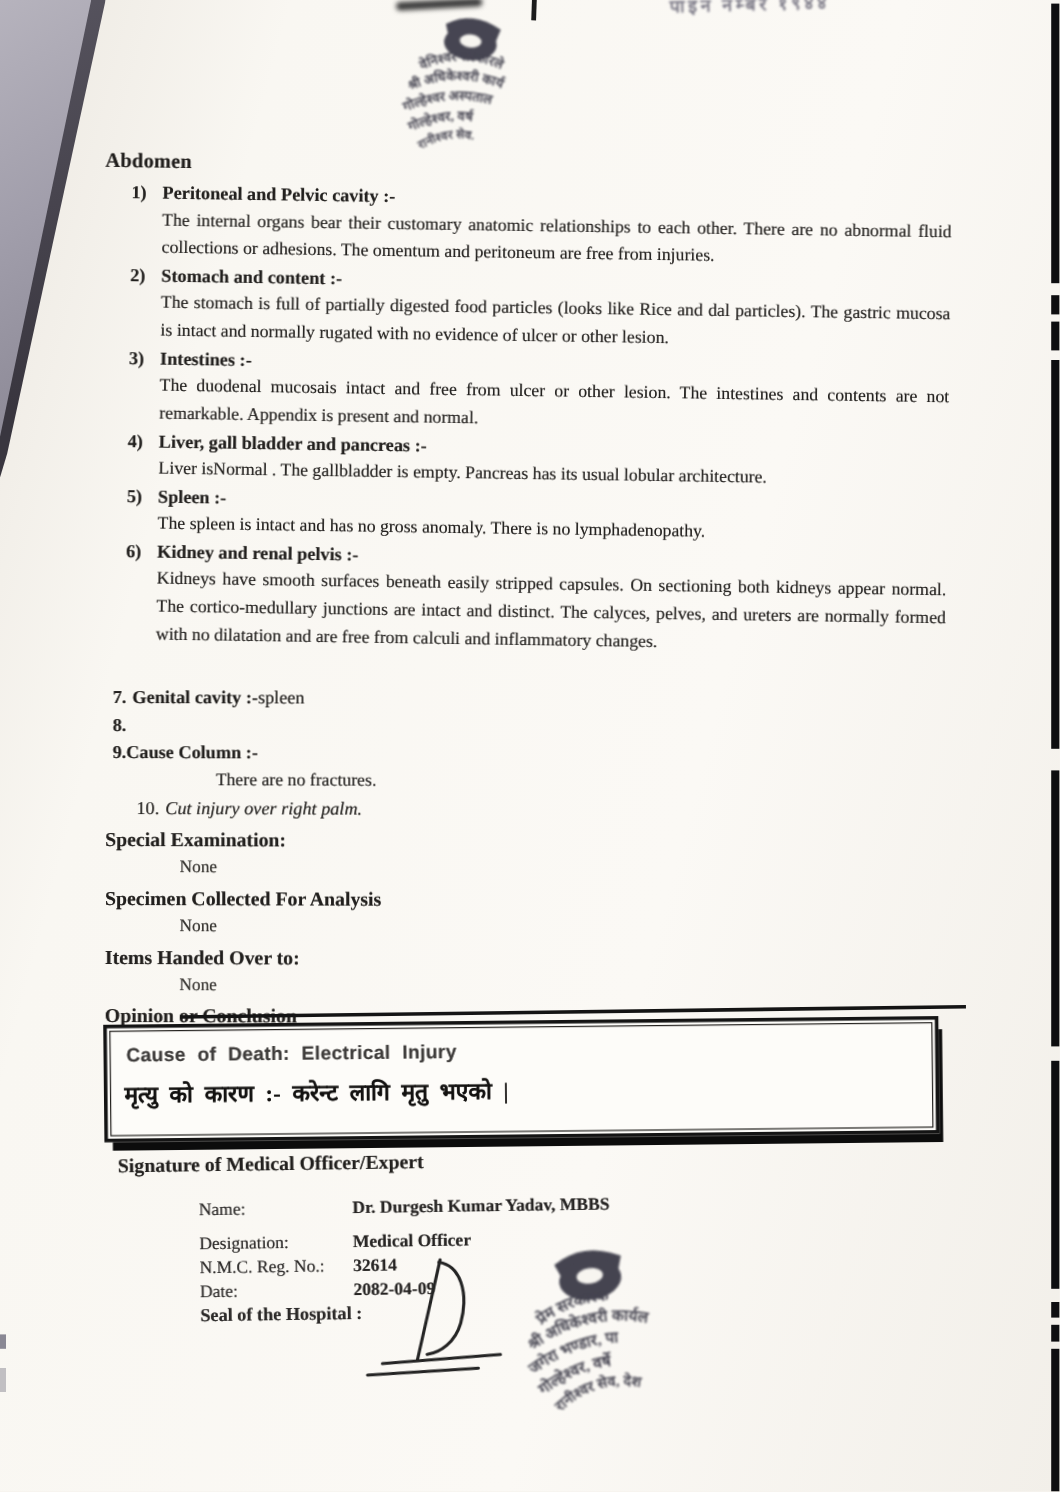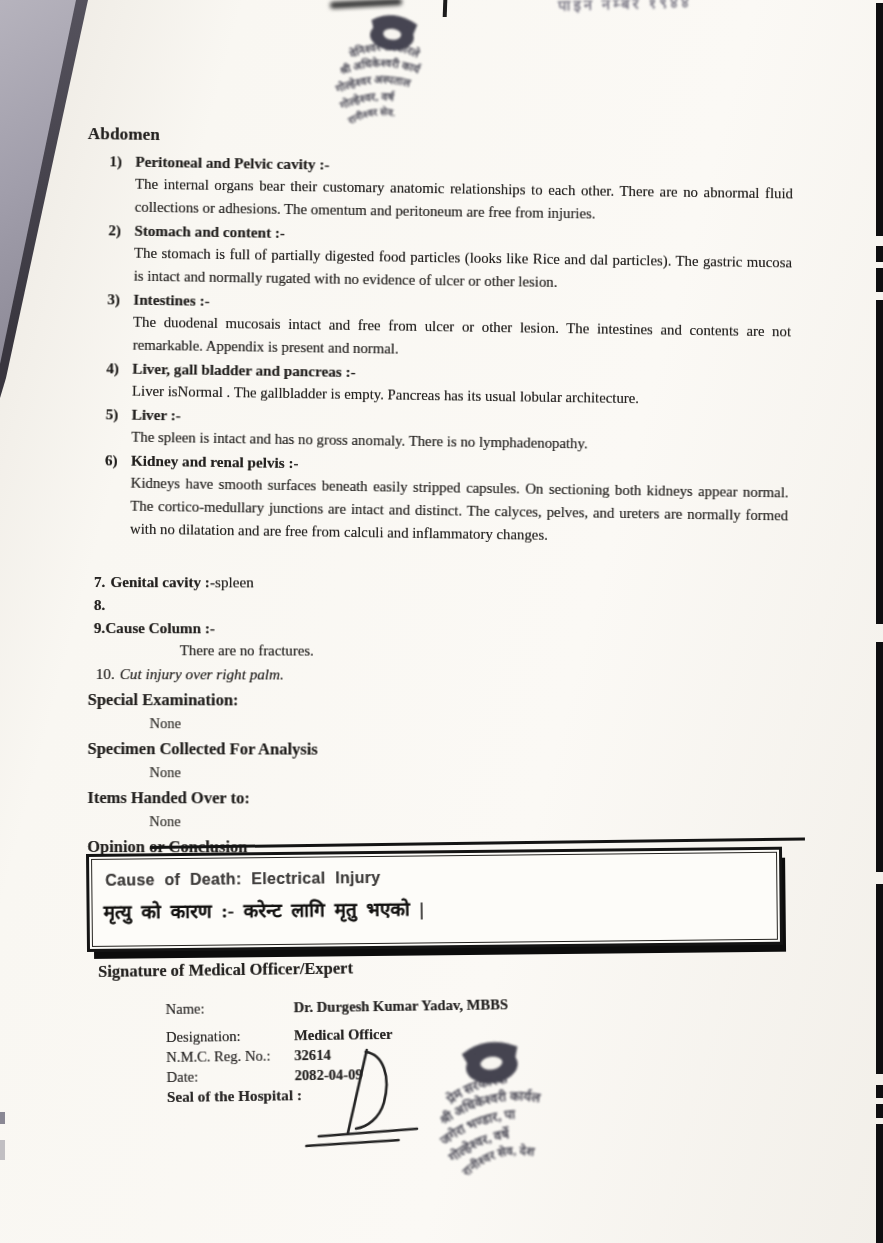--- a/index.html
+++ b/index.html
@@ -31,21 +31,21 @@
   .sec-h{font-size:16.5px;font-weight:bold;margin-top:3px;line-height:24px;}
   .none{font-size:14.5px;margin-left:62px;line-height:22px;color:#35332f;}
   .item .head{display:flex;font-weight:bold;font-size:15.2px;line-height:23px;}
   .item .num{margin-left:22px;width:26px;flex:none;}
   .item .ttl{white-space:pre;}
   .item .inl{font-weight:normal;white-space:pre;}
   .item .body{margin:0 0 0 48px;font-size:14.8px;line-height:23px;text-align:justify;font-weight:normal;}
   .vb .num{margin-left:6px;width:auto;margin-right:5px;}
   .it9 .num{margin-right:0;}
   .it9 .body{margin-left:92px;text-align:left;}
-  .it10 .num{margin-left:8px;font-weight:normal;}
+  .it10 .num{margin-left:26px;font-weight:normal;}
   .it10 .inl{font-weight:normal;font-style:italic;}
   
   .op-line{position:absolute;left:150px;top:846px;width:655px;height:2.5px;background:#141414;
         transform:rotate(-.75deg);transform-origin:0 0;}
   .cbox{position:absolute;left:86px;top:854px;width:690px;height:92px;border:3px solid #141414;
         background:#fdfcf9;box-shadow:5px 9px 0 -2px #0c0c0c;transform:rotate(-.6deg);transform-origin:0 0;}
   .cbox:after{content:"";position:absolute;inset:2px;border:1.6px solid #24221f;pointer-events:none;}
   .c-en{margin:15px 0 0 16px;font-family:"Liberation Sans",sans-serif;font-weight:bold;
         font-size:16px;color:#3f3d3c;word-spacing:5px;letter-spacing:.3px;}
   .c-np{margin:9px 0 0 14px;font-size:19px;font-weight:bold;color:#121110;word-spacing:5px;}
@@ -145,21 +145,21 @@
       <div class="head">
           <span class="num">4)</span>
           <span class="ttl">Liver, gall bladder and pancreas :-</span>
           <span class="inl"></span>
         </div>
       <div class="body">Liver isNormal . The gallbladder is empty. Pancreas has its usual lobular architecture.</div>
     </div>
     <div class="item it5">
       <div class="head">
           <span class="num">5)</span>
-          <span class="ttl">Liver :-</span>
+          <span class="ttl">Spleen :-</span>
           <span class="inl"></span>
         </div>
       <div class="body">The spleen is intact and has no gross anomaly. There is no  lymphadenopathy.</div>
     </div>
     <div class="item it6">
       <div class="head">
           <span class="num">6)</span>
           <span class="ttl">Kidney and renal pelvis :-</span>
           <span class="inl"></span>
         </div>

